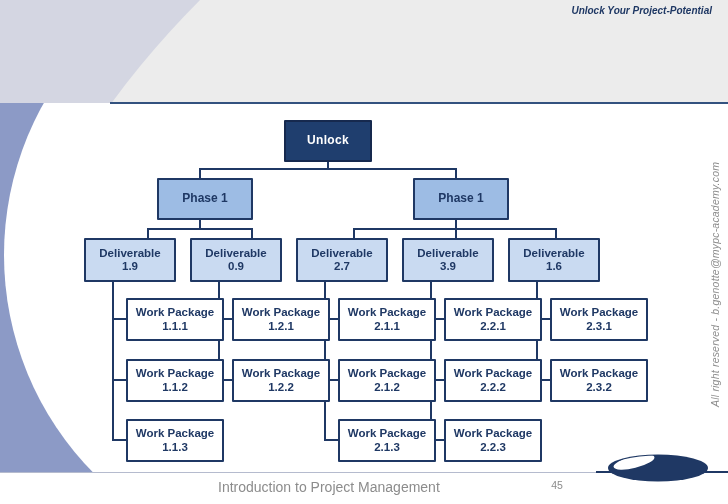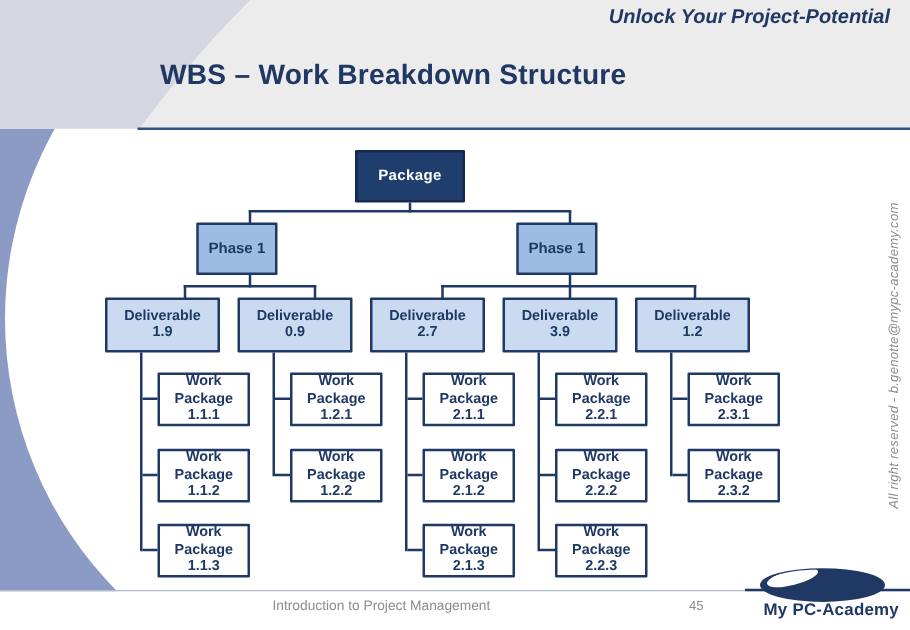--- a/index.html
+++ b/index.html
@@ -2,21 +2,21 @@
 <html style="--navy: #1F3864; --project_fill: #1F3E6E; --project_border: #16294E; --phase_fill: #9DBCE4; --deliverable_fill: #C9DAF1; --work_package_fill: #FFFFFF; --header_band: #D4D6E2; --header_curve: #ECECEC; --side_band: #8C9AC6; --muted_text: #8C8C8C; --footer_line: #B5BBCE;"><head>
 <meta charset="utf-8">
 <style>
   html,body{margin:0;padding:0;background:#777;}
   .slide{
     position:relative;width:728px;height:504px;overflow:hidden;background:#fff;
     font-family:"Liberation Sans", sans-serif;
   }
   .bg{position:absolute;inset:0;}
   .tagline{
-    position:absolute;top:5px;right:16px;font-size:16px;font-weight:bold;font-style:italic;
+    position:absolute;top:5px;right:16px;font-size:10px;font-weight:bold;font-style:italic;
     color:var(--navy,#1F3864);
   }
   .title{
     position:absolute;left:128px;top:47px;margin:0;font-size:22.5px;font-weight:bold;
     color:var(--navy,#1F3864);letter-spacing:0.2px;
   }
   .content-topline{
     position:absolute;left:110px;top:102px;width:618px;height:1.5px;
     background:#33527F;
   }
@@ -24,32 +24,32 @@
     position:absolute;display:flex;flex-direction:column;align-items:center;justify-content:center;
     text-align:center;font-weight:bold;font-size:11.5px;line-height:13.5px;
     color:var(--navy,#1F3864);border:2.5px solid var(--navy,#1F3864);box-sizing:border-box;
     border-radius:1px;
   }
   .project{
     left:284px;top:120px;width:88px;height:42px;font-size:12px;
     background:var(--project_fill,#1F3E6E);border-color:var(--project_border,#16294E);color:#fff;
     letter-spacing:0.3px;
   }
-  .phase{width:65px;height:42px;top:178px;background:var(--phase_fill,#9DBCE4);font-size:12px;}
+  .phase{width:96px;height:42px;top:178px;background:var(--phase_fill,#9DBCE4);font-size:12px;}
   .deliverable{width:92px;height:44px;top:238px;background:var(--deliverable_fill,#C9DAF1);}
-  .wp{width:74px;height:43px;background:var(--work_package_fill,#FFFFFF);align-items:center;}
+  .wp{width:98px;height:43px;background:var(--work_package_fill,#FFFFFF);align-items:center;}
   .connector{position:absolute;background:var(--navy,#1F3864);}
   .watermark{
     position:absolute;left:709px;top:407px;white-space:nowrap;
     transform:rotate(-90deg);transform-origin:0 0;
     font-size:10.5px;font-style:italic;color:var(--muted_text,#8C8C8C);letter-spacing:0.2px;
   }
   .footer-line{position:absolute;left:0;top:472px;width:728px;height:1px;background:var(--footer_line,#B5BBCE);}
   .footer-line-navy{position:absolute;left:596px;top:471px;width:132px;height:2px;background:var(--navy,#1F3864);}
-  .footer-course{position:absolute;left:218px;top:479px;font-size:11px;color:var(--muted_text,#8C8C8C);}
+  .footer-course{position:absolute;left:218px;top:479px;font-size:14px;color:var(--muted_text,#8C8C8C);}
   .footer-page{position:absolute;left:545px;top:479px;width:24px;text-align:center;font-size:10.5px;color:var(--muted_text,#8C8C8C);}
   .logo{position:absolute;left:604px;top:450px;}
   .logo-text{
     position:absolute;left:602px;top:480px;width:126px;text-align:center;
     font-size:13.5px;font-weight:bold;color:var(--navy,#1F3864);letter-spacing:0.2px;
   }
 </style>
 </head>
 <body>
 
@@ -65,27 +65,26 @@
         </clipPath>
     </defs>
     <rect width="728" height="504" style="fill:#FFFFFF"></rect>
     <rect x="0" y="103" width="185" height="370" style="fill:var(--side_band,#8C9AC6)"></rect>
     <circle cx="314" cy="255" r="310" style="fill:#FFFFFF"></circle>
     <rect x="0" y="0" width="728" height="103" style="fill:var(--header_band,#D4D6E2)"></rect>
     <circle cx="840" cy="640" r="905" clip-path="url(#hdrClip)" style="fill:var(--header_curve,#ECECEC)"></circle>
   </svg>
 
   <div class="tagline">Unlock Your Project-Potential</div>
-  <h1 class="title">WBS – Work Breakdown Structure</h1>
   <div class="content-topline"></div>
 
   <div>
 
     <div class="node project">
-      <span>Package</span>
+      <span>Unlock</span>
     </div>
 
     <div class="connector" style="left:327px;top:162px;width:2px;height:8px"></div>
     <div class="connector" style="left:199px;top:168px;width:258px;height:2px"></div>
     <div class="connector" style="left:199px;top:168px;width:2px;height:12px"></div>
     <div class="connector" style="left:455px;top:168px;width:2px;height:12px"></div>
 
     <div class="node phase" style="left:157px">
       <span>Phase 1</span>
     </div>
@@ -114,21 +113,21 @@
     <div class="node deliverable" style="left:296px">
       <span>Deliverable</span>
       <span>2.7</span>
     </div>
     <div class="node deliverable" style="left:402px">
       <span>Deliverable</span>
       <span>3.9</span>
     </div>
     <div class="node deliverable" style="left:508px">
       <span>Deliverable</span>
-      <span>1.2</span>
+      <span>1.6</span>
     </div>
 
     <div class="connector" style="left:112px;top:282px;width:2px;height:159px"></div>
     <div class="connector" style="left:114px;top:318px;width:12px;height:2px"></div>
     <div class="connector" style="left:114px;top:379px;width:12px;height:2px"></div>
     <div class="connector" style="left:114px;top:439px;width:12px;height:2px"></div>
 
     <div class="connector" style="left:218px;top:282px;width:2px;height:99px"></div>
     <div class="connector" style="left:220px;top:318px;width:12px;height:2px"></div>
     <div class="connector" style="left:220px;top:379px;width:12px;height:2px"></div>
@@ -216,15 +215,14 @@
     <ellipse cx="658" cy="468" rx="50" ry="13.5" style="fill:var(--navy,#1F3864)"></ellipse>
     <g clip-path="url(#mouseClip2)">
       <ellipse cx="634" cy="462" rx="21" ry="6" transform="rotate(-14 634 462)" style="fill:#FFFFFF"></ellipse>
     </g>
     <defs>
         <clipPath id="mouseClip2">
           <ellipse cx="658" cy="468" rx="48" ry="12.5"></ellipse>
         </clipPath>
       </defs>
   </svg>
-  <div class="logo-text">My PC-Academy</div>
 
 </div>
 
 </body></html>

